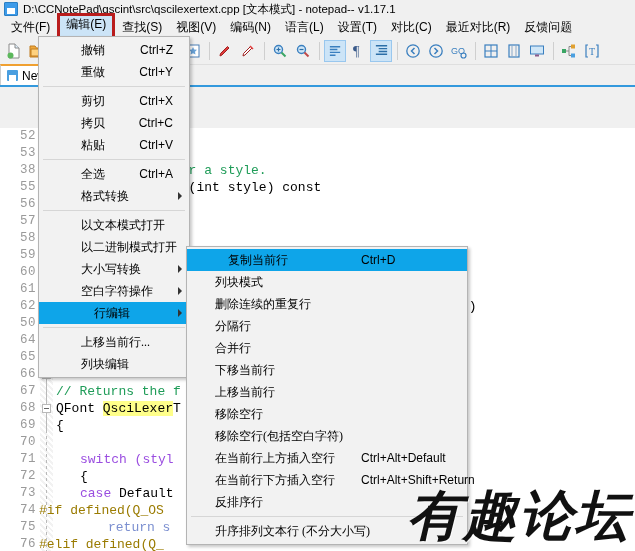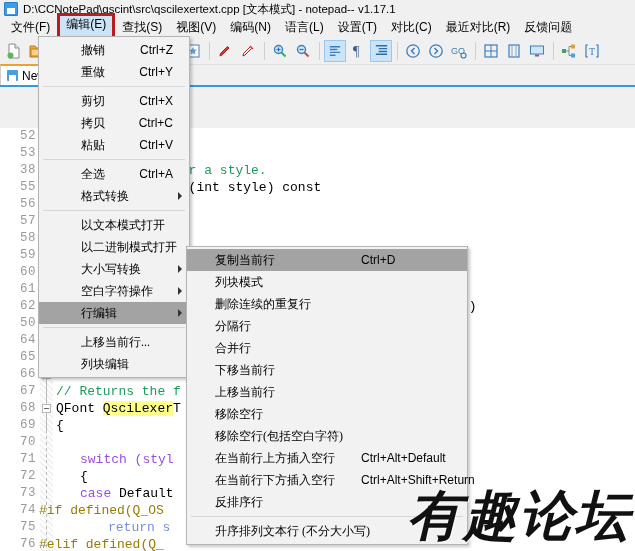--- a/index.html
+++ b/index.html
@@ -172,21 +172,21 @@
     position: relative;
     white-space: nowrap;
   }
   .menu .row .lbl { padding-left: 32px; flex: 1 1 auto; color:#000;font-family:Liberation Serif, serif; }
   .menu .row .acc { color:#000; padding-left: 18px; padding-right: 6px; }
   .menu .row .arw {
     position:absolute; right:7px; top:50%; margin-top:-4px;
     width:0;height:0;border-left:4px solid #333;
     border-top:4px solid transparent;border-bottom:4px solid transparent;
   }
-  .menu .row.hi { background:#a3a3a3; }
+  .menu .row.hi { background:#0ea5e9;padding-left:13px; }
   .menu .sep { height:1px; background:#d6d6d6; margin:3px 4px 3px 4px; }
 
   #edit-menu { left: 38px; top: 36px; width: 150px; }
   #edit-menu .row .lbl { padding-left: 42px; }
   #edit-menu .row .acc { position:absolute; right:10px; }
 
   #line-submenu { left: 186px; top: 246px; width: 280px; }
   #line-submenu .row .lbl { padding-left: 28px; }
   #line-submenu .row .acc { position:absolute; left:156px; }
 

